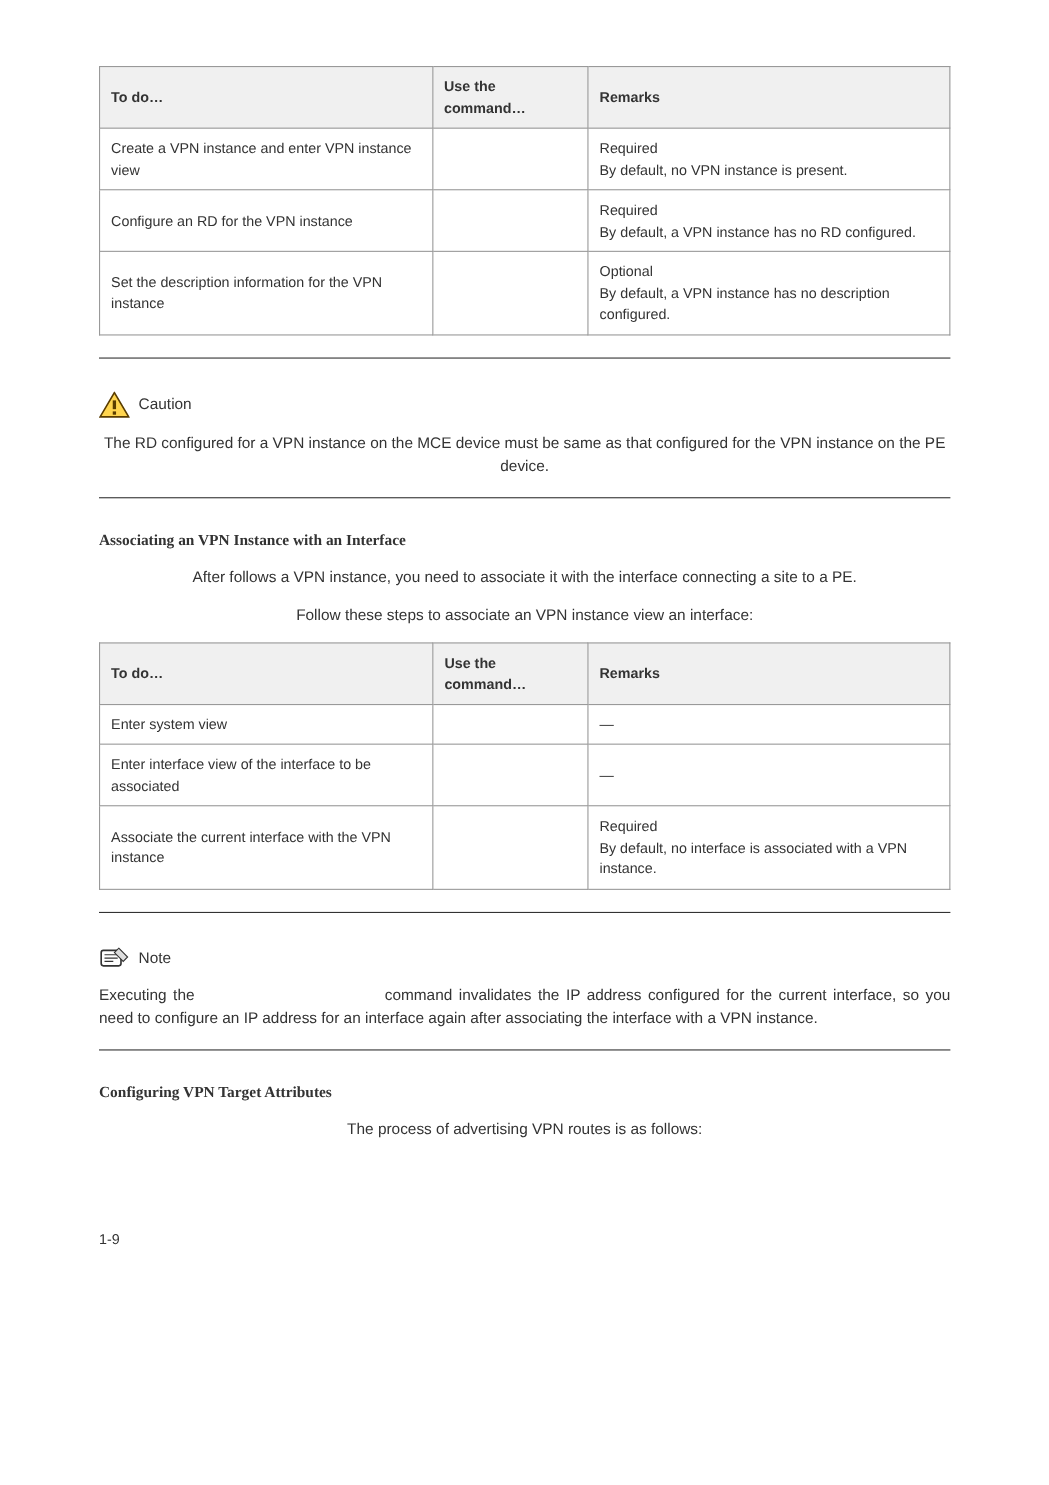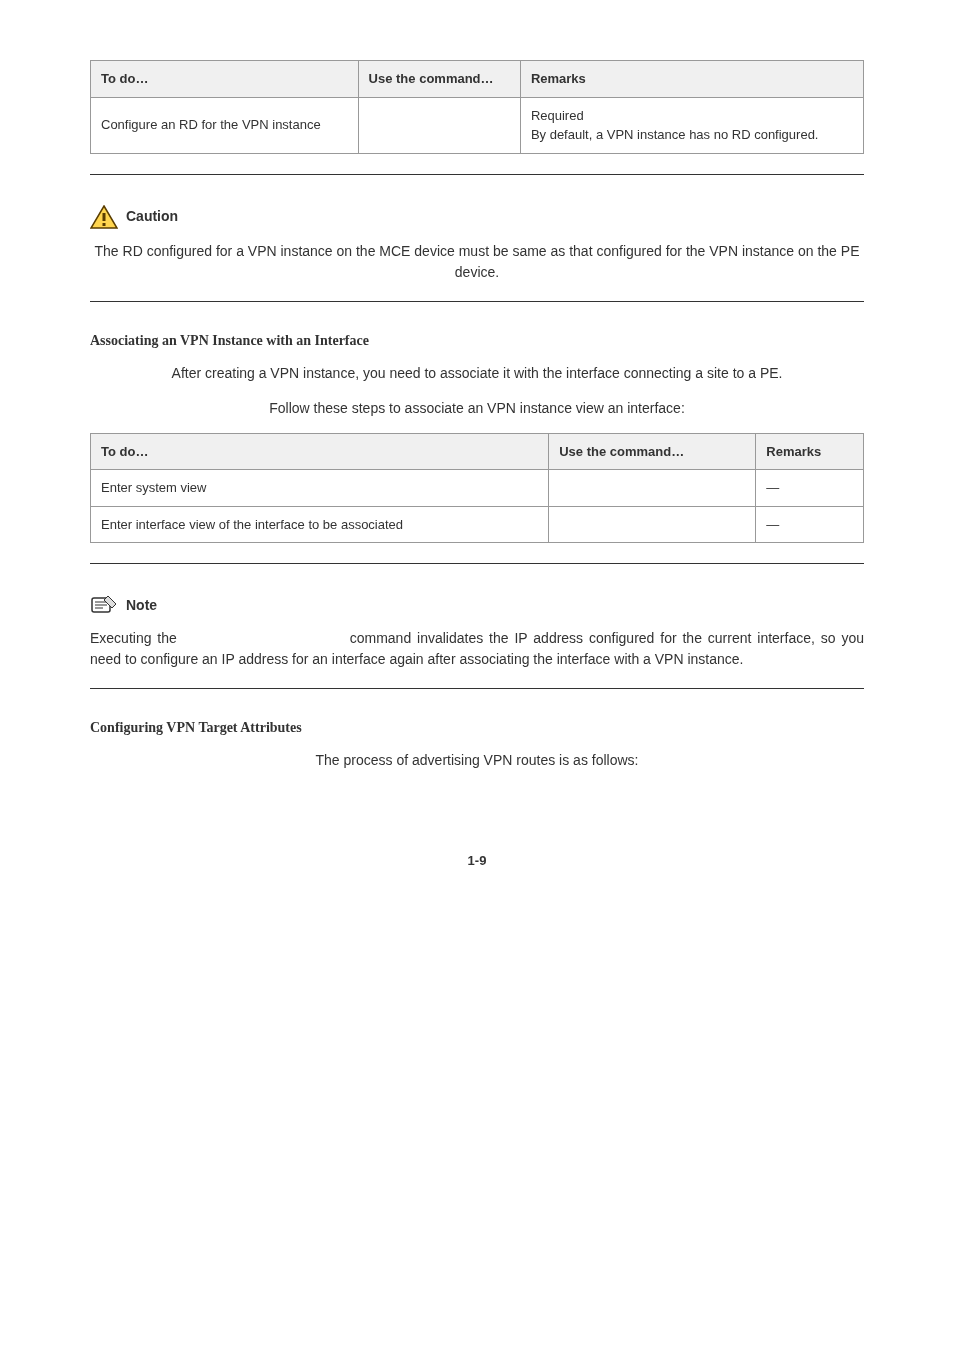--- a/index.html
+++ b/index.html
@@ -37,97 +37,113 @@
     border-top: 1px solid #333;
     margin: 18px 0;
   }
   .callout-header {
     display: flex;
     align-items: center;
     margin-top: 30px;
     margin-bottom: 12px;
   }
   .callout-header .label {
-    font-weight: bold;
+    font-weight: normal;
     margin-left: 8px;
   }
   .caution-icon svg, .note-icon svg {
     display: block;
   }
   .section-heading {
     font-weight: bold;
     margin-top: 28px;
     margin-bottom: 12px;
     font-size: 14px;
     font-family: Liberation Serif, serif;
   }
   .page-number {
-    text-align: center;
     font-size: 13px;
     margin-top: 80px;
-    font-weight: bold;
   }
 </style>
 </head>
 <body>
 
 <table>
   <thead>
     <tr>
       <th>To do…</th>
       <th>Use the command…</th>
       <th>Remarks</th>
     </tr>
   </thead>
   <tbody>
     <tr>
+      <td>Create a VPN instance and enter VPN instance view</td>
+      <td></td>
+      <td style="white-space:pre-line">Required
+By default, no VPN instance is present.</td>
+    </tr>
+    <tr>
       <td>Configure an RD for the VPN instance</td>
       <td></td>
       <td style="white-space:pre-line">Required
 By default, a VPN instance has no RD configured.</td>
+    </tr>
+    <tr>
+      <td>Set the description information for the VPN instance</td>
+      <td></td>
+      <td style="white-space:pre-line">Optional
+By default, a VPN instance has no description configured.</td>
     </tr>
   </tbody>
 </table>
 
 <hr>
 <div class="callout-header">
   <span class="caution-icon">
     <svg width="28" height="24" viewBox="0 0 28 24">
       <polygon points="14,1 27,23 1,23" fill="#FFD54F" stroke="#5a3d00" stroke-width="1.5"></polygon>
       <rect x="12.5" y="8" width="3" height="8" fill="#5a3d00"></rect>
       <rect x="12.5" y="18" width="3" height="3" fill="#5a3d00"></rect>
     </svg>
   </span>
   <span class="label">Caution</span>
 </div>
 <p>The RD configured for a VPN instance on the MCE device must be same as that configured for the VPN instance on the PE device.</p>
 <hr>
 
 <div class="section-heading">Associating an VPN Instance with an Interface</div>
-<p>After creating a VPN instance, you need to associate it with the interface connecting a site to a PE.</p>
+<p>After follows a VPN instance, you need to associate it with the interface connecting a site to a PE.</p>
 <p>Follow these steps to associate an VPN instance view an interface:</p>
 
 <table>
   <thead>
     <tr>
       <th>To do…</th>
       <th>Use the command…</th>
       <th>Remarks</th>
     </tr>
   </thead>
   <tbody>
     <tr>
       <td>Enter system view</td>
       <td></td>
       <td>—</td>
     </tr>
     <tr>
       <td>Enter interface view of the interface to be associated</td>
       <td></td>
       <td>—</td>
+    </tr>
+    <tr>
+      <td>Associate the current interface with the VPN instance</td>
+      <td></td>
+      <td style="white-space:pre-line">Required
+By default, no interface is associated with a VPN instance.</td>
     </tr>
   </tbody>
 </table>
 
 <hr>
 <div class="callout-header">
   <span class="note-icon">
     <svg width="28" height="22" viewBox="0 0 28 22">
       <rect x="2" y="4" width="18" height="14" rx="2" fill="#fff" stroke="#333" stroke-width="1.5"></rect>
       <line x1="5" y1="8" x2="17" y2="8" stroke="#333" stroke-width="1"></line>

